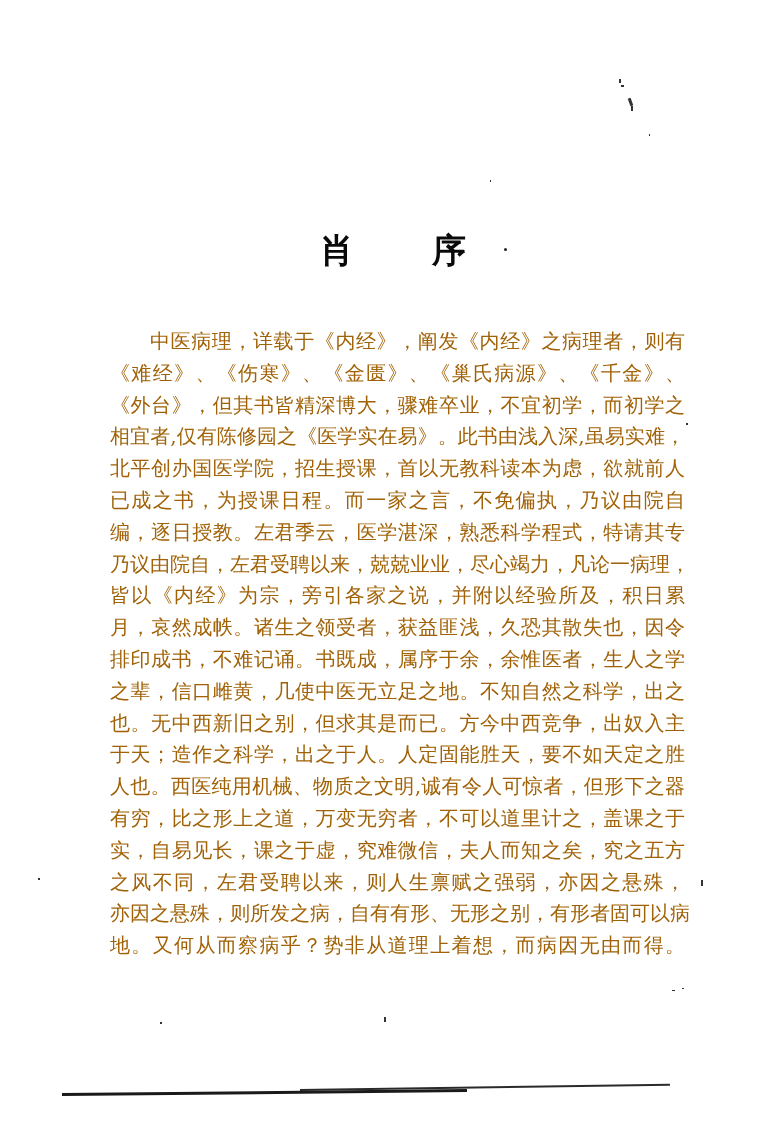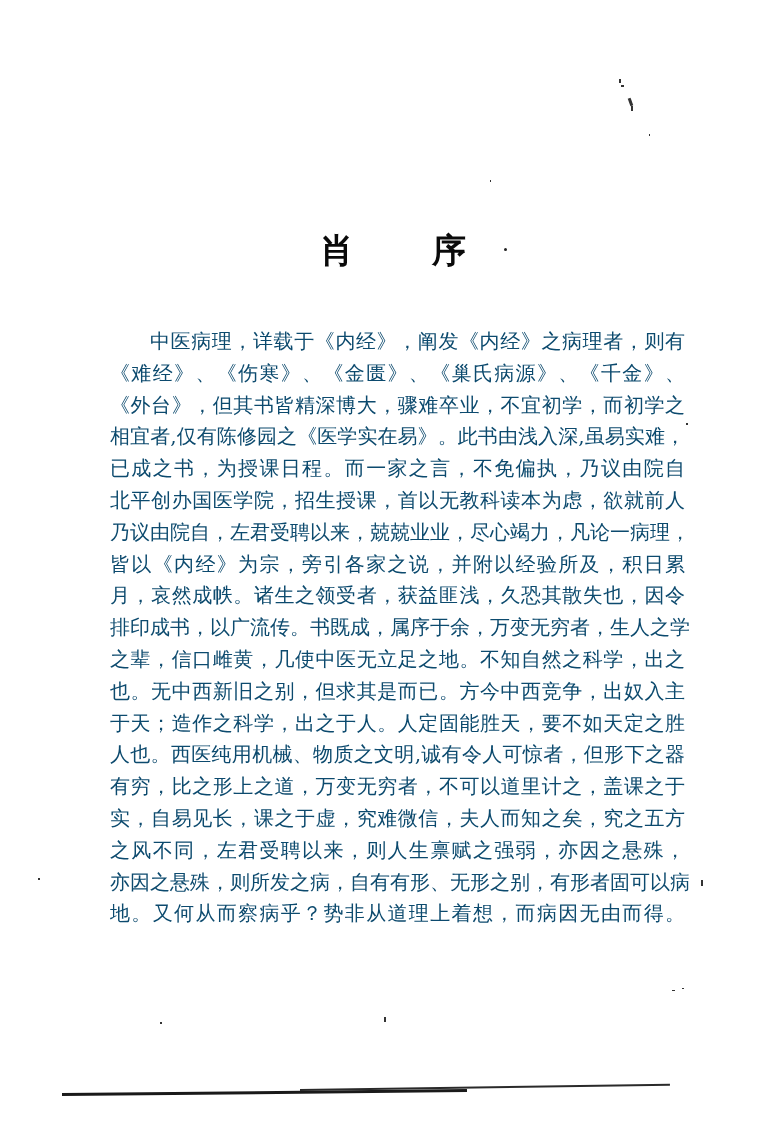--- a/index.html
+++ b/index.html
@@ -59,21 +59,21 @@
       width: 575px;
     }
     .line {
       display: block;
       height: 31.8px;
       line-height: 31.8px;
       font-size: 20px;
       white-space: nowrap;
       text-align: justify;
       text-align-last: justify;
-      color: #0c4a6e;
+      color: #a16207;
     }
     .line.indent {
       padding-left: 40px;
     }
     .speck {
       position: absolute;
       background: #333;
     }
     .bottom-rule {
       position: absolute;
@@ -105,26 +105,27 @@
     <span class="ch1">肖</span>
     <span class="ch2">序</span>
   </div>
   <div class="title-dot"></div>
 
   <div class="body-text">
     <span class="line indent">中医病理，详载于《内经》，阐发《内经》之病理者，则有</span>
     <span class="line">《难经》、《伤寒》、《金匮》、《巢氏病源》、《千金》、</span>
     <span class="line">《外台》，但其书皆精深博大，骤难卒业，不宜初学，而初学之</span>
     <span class="line">相宜者,仅有陈修园之《医学实在易》。此书由浅入深,虽易实难，</span>
+    <span class="line">北平创办国医学院，招生授课，首以无教科读本为虑，欲就前人</span>
     <span class="line">已成之书，为授课日程。而一家之言，不免偏执，乃议由院自</span>
-    <span class="line">北平创办国医学院，招生授课，首以无教科读本为虑，欲就前人</span>
+    <span class="line">编，逐日授教。左君季云，医学湛深，熟悉科学程式，特请其专</span>
     <span class="line">乃议由院自，左君受聘以来，兢兢业业，尽心竭力，凡论一病理，</span>
     <span class="line">皆以《内经》为宗，旁引各家之说，并附以经验所及，积日累</span>
     <span class="line">月，哀然成帙。诸生之领受者，获益匪浅，久恐其散失也，因令</span>
-    <span class="line">排印成书，以广流传。书既成，属序于余，万变无穷者，生人之学</span>
+    <span class="line">排印成书，不难记诵。书既成，属序于余，余惟医者，生人之学</span>
     <span class="line">之辈，信口雌黄，几使中医无立足之地。不知自然之科学，出之</span>
     <span class="line">也。无中西新旧之别，但求其是而已。方今中西竞争，出奴入主</span>
     <span class="line">于天；造作之科学，出之于人。人定固能胜天，要不如天定之胜</span>
     <span class="line">人也。西医纯用机械、物质之文明,诚有令人可惊者，但形下之器</span>
     <span class="line">有穷，比之形上之道，万变无穷者，不可以道里计之，盖课之于</span>
     <span class="line">实，自易见长，课之于虚，究难微信，夫人而知之矣，究之五方</span>
     <span class="line">之风不同，左君受聘以来，则人生禀赋之强弱，亦因之悬殊，</span>
     <span class="line">亦因之悬殊，则所发之病，自有有形、无形之别，有形者固可以病</span>
     <span class="line">地。又何从而察病乎？势非从道理上着想，而病因无由而得。</span>
   </div>

